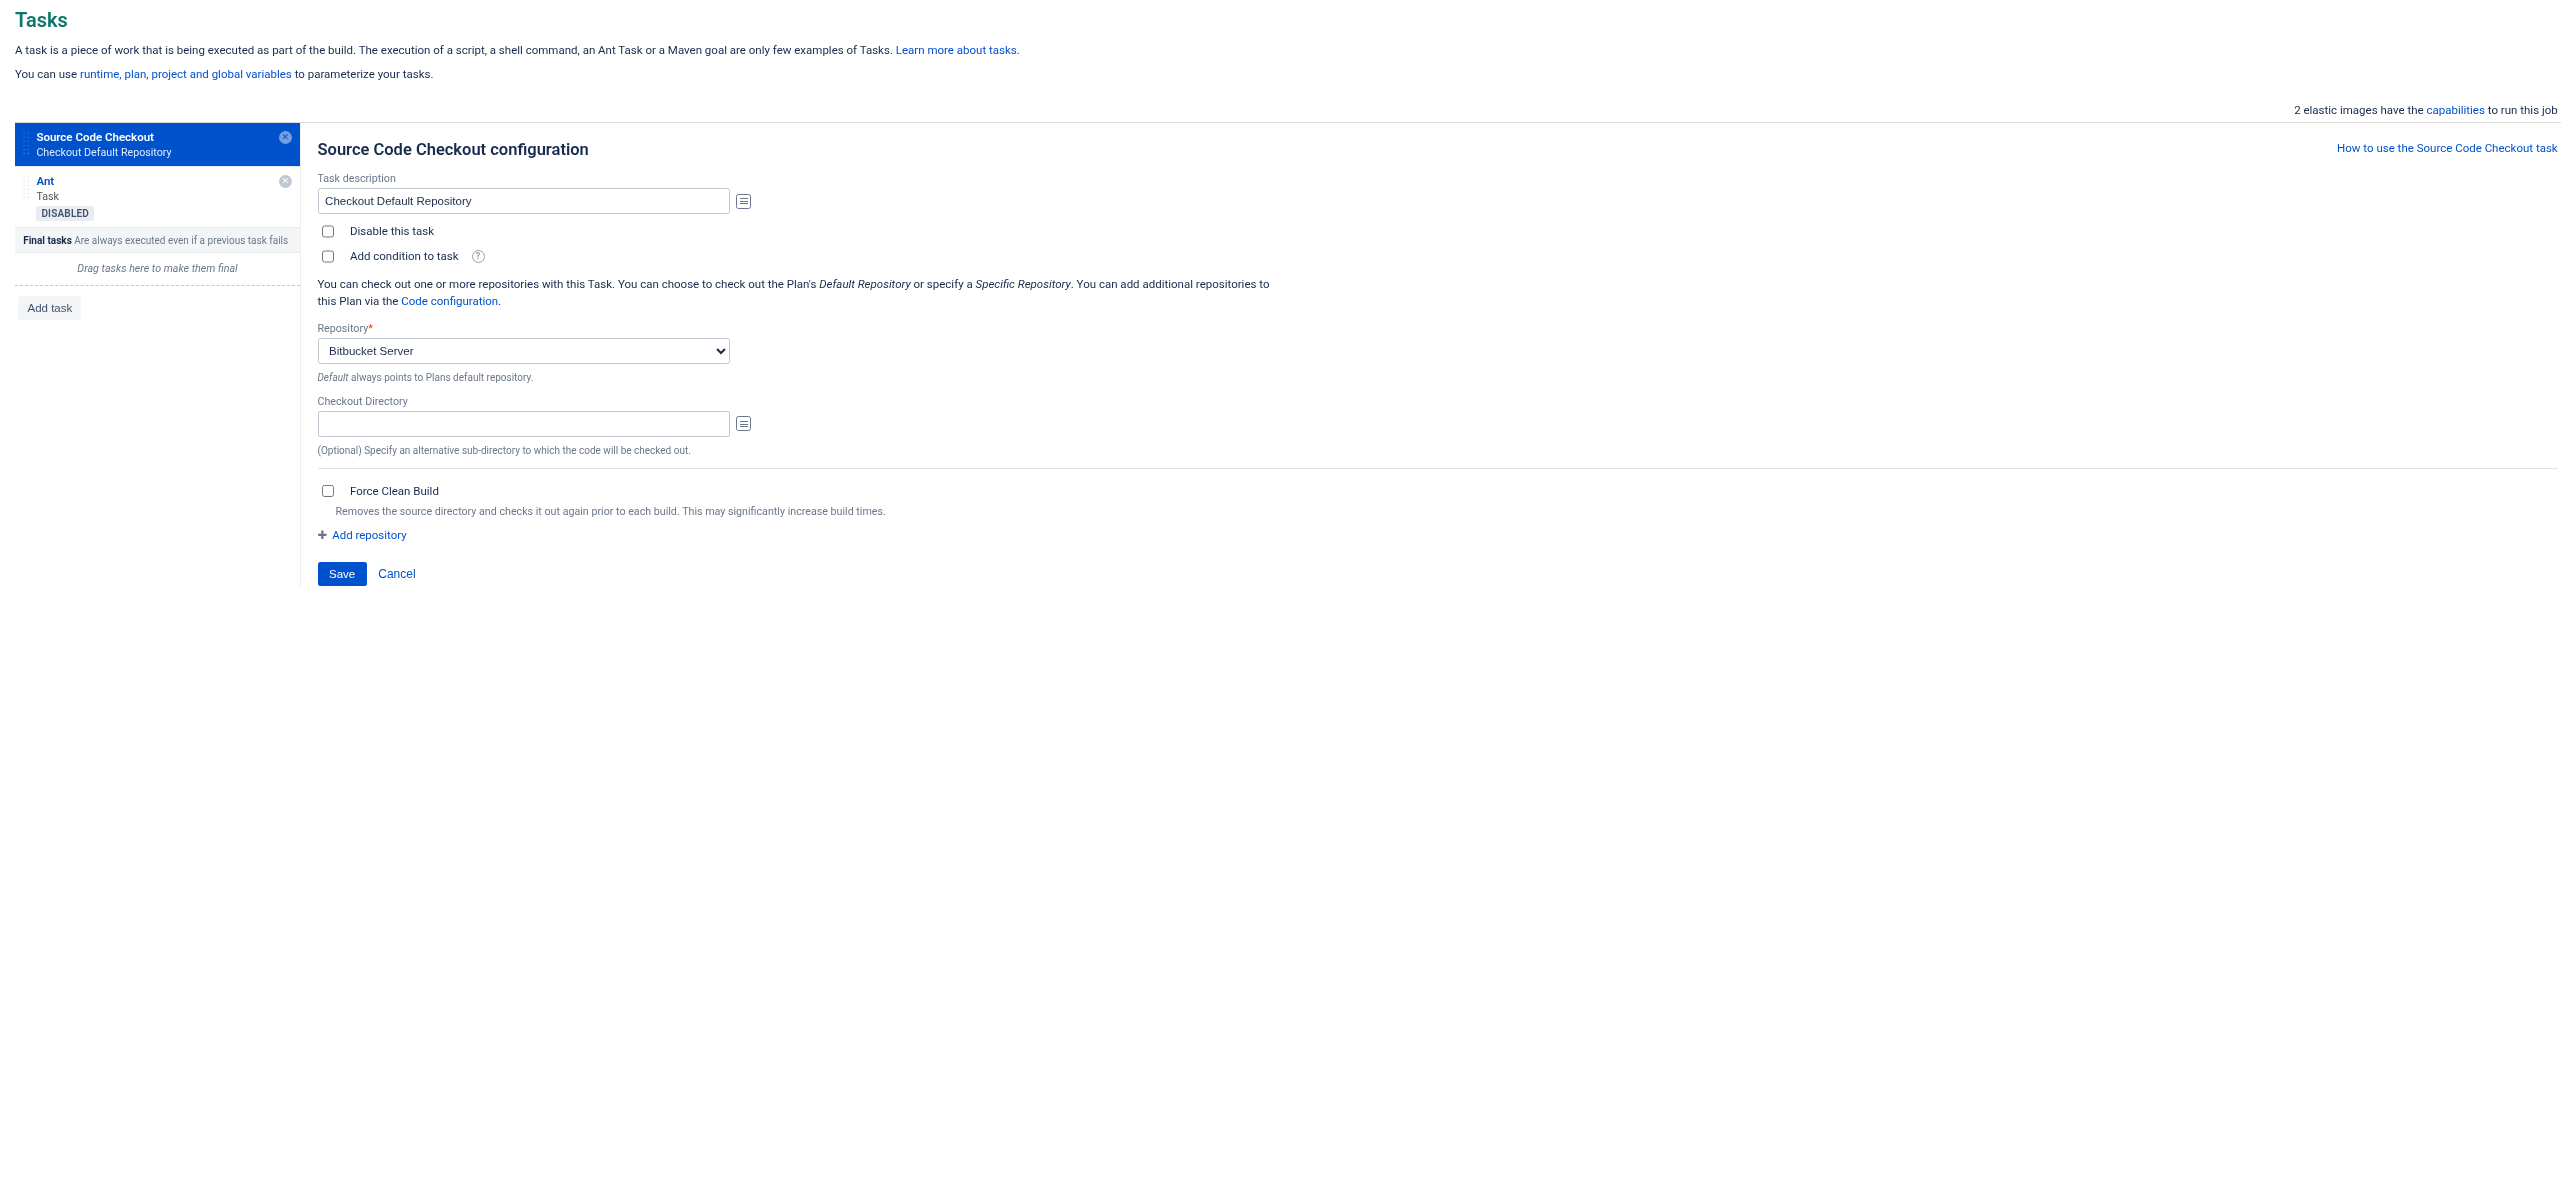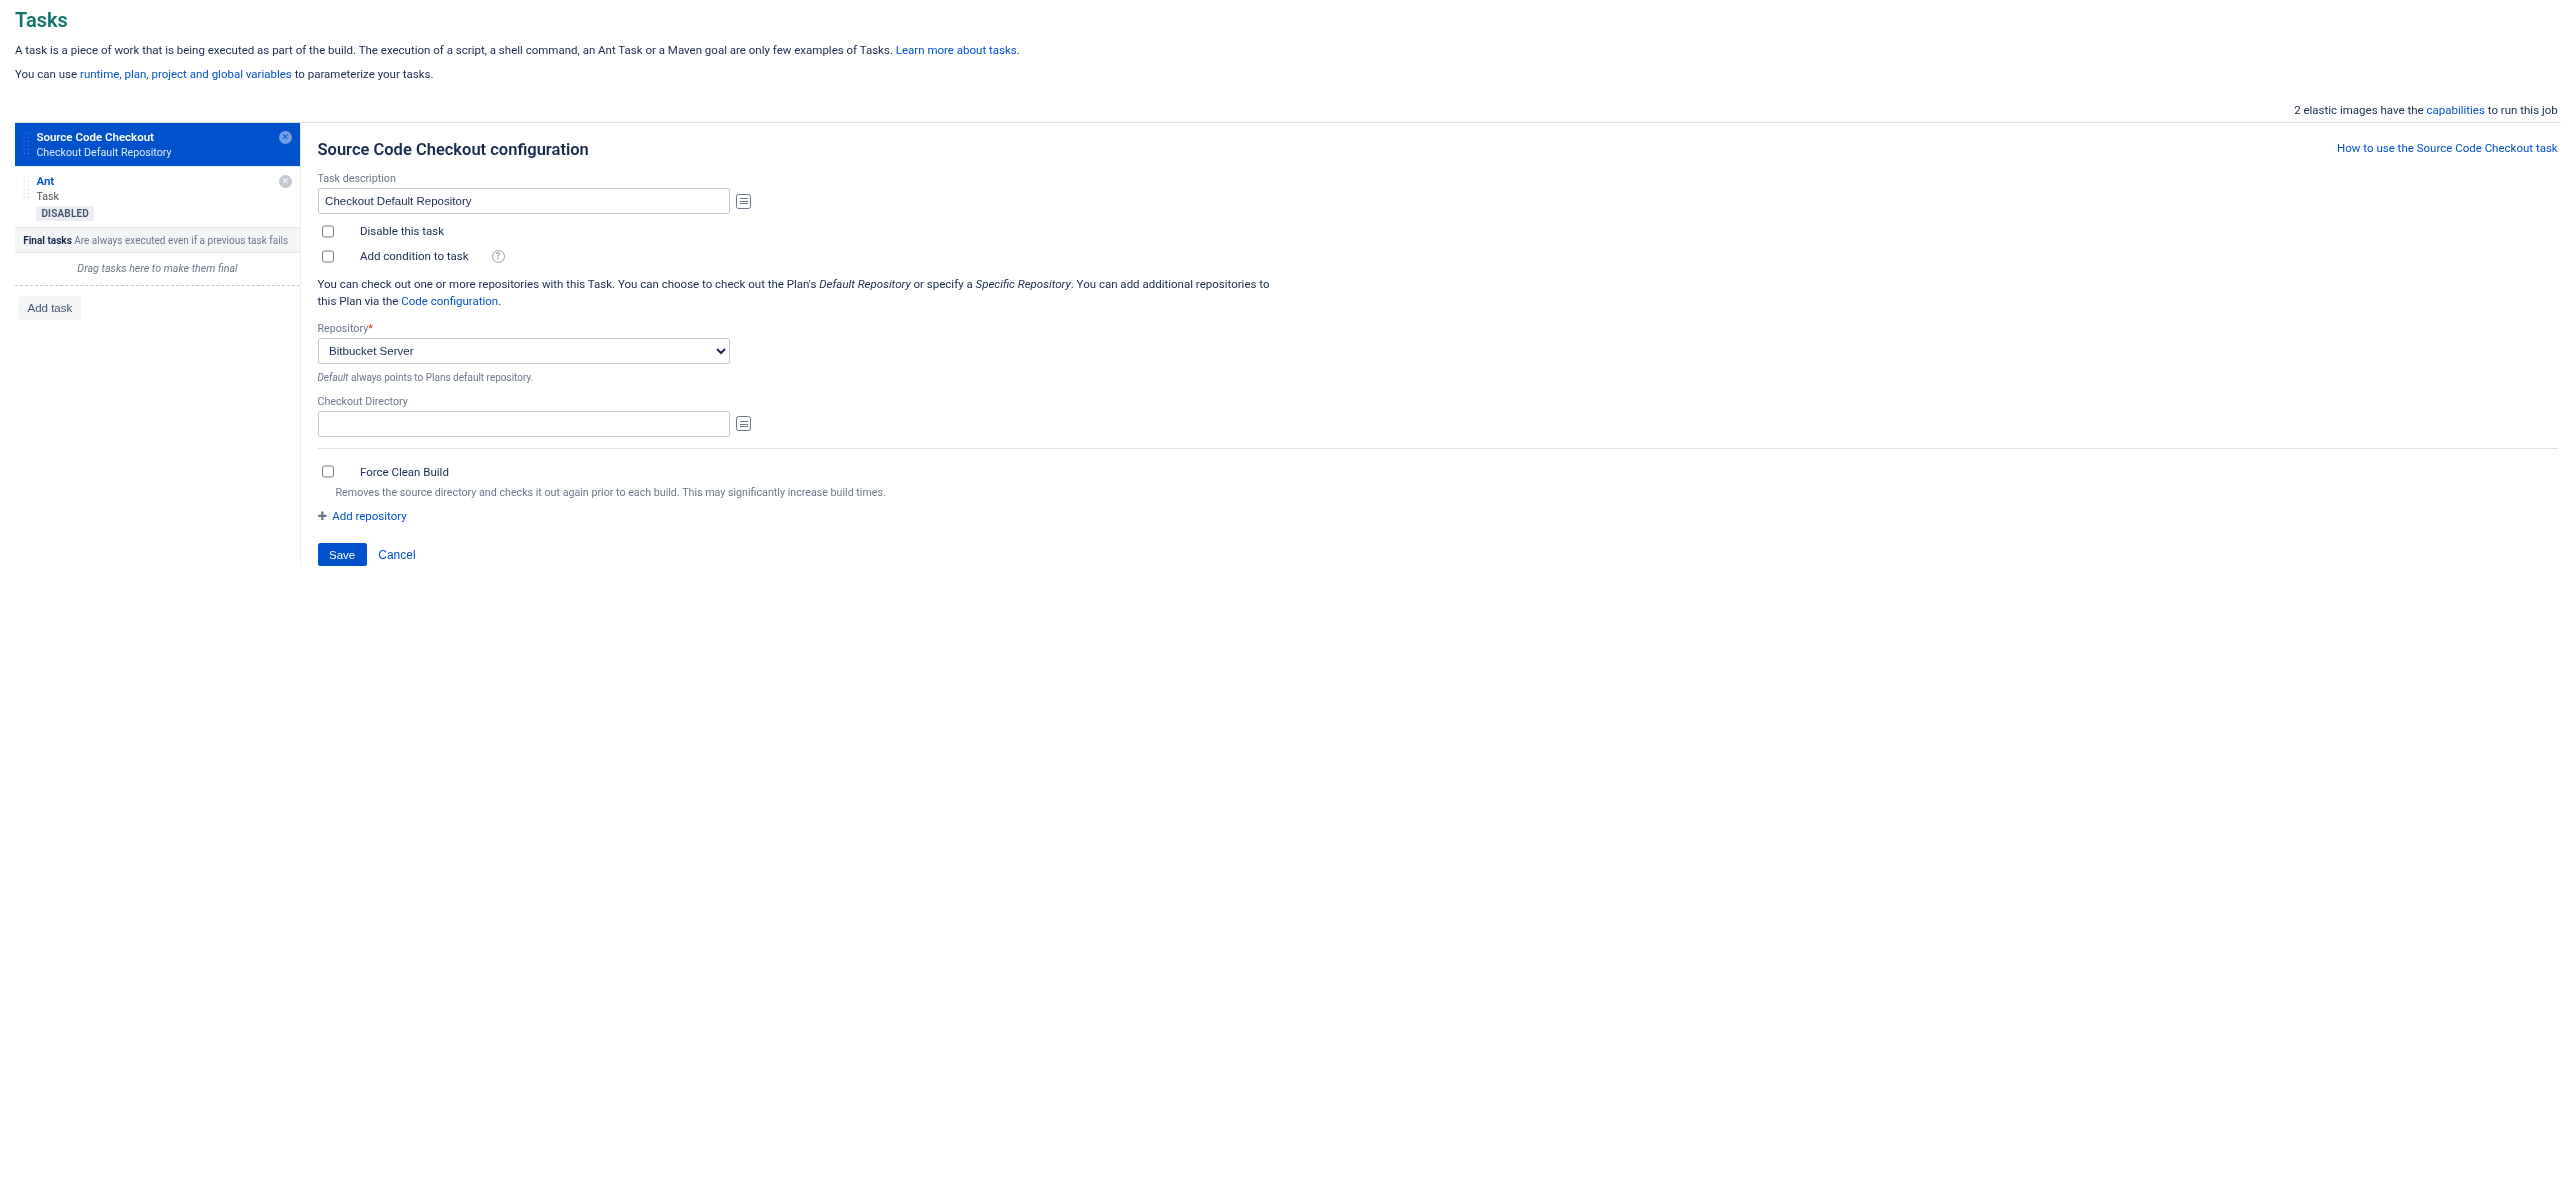--- a/index.html
+++ b/index.html
@@ -79,21 +79,21 @@
     width:412px; height:26px; border:0.8px solid #C1C7D0; border-radius:2.5px;
     padding:3.3px 6.6px; font-size:11.5px; background:#fff; color:#172B4D;
   }
   select.text { appearance:auto; }
   .var-icon {
     width:15px; height:15px; border:0.8px solid #6B778C; border-radius:2.5px;
     display:flex; flex-direction:column; justify-content:center; gap:1.6px; padding:1.6px 2.5px;
     cursor:pointer;
   }
   .var-icon span { height:0.8px; background:#6B778C; display:block;}
-  .check-row { display:flex; align-items:center; gap:23px; margin:6.6px 0; font-size:11.5px;}
+  .check-row { display:flex; align-items:center; gap:13px; margin:6.6px 0; font-size:11.5px;}
   .check-row input[type=checkbox]{ width:12.4px; height:12.4px; accent-color:#0052CC;}
   .help-icon {
     width:13px; height:13px; border-radius:50%; border:0.8px solid #97A0AF;
     display:inline-flex; align-items:center; justify-content:center;
     font-size:9px; color:#97A0AF; font-weight:700; cursor:default;
   }
   .desc-p { margin:10px 0 11.5px 0; line-height:1.5; font-size:11.5px; max-width:957px;}
   em { font-style:italic; }
   .hint { font-size:10px; color:#6B778C; margin-top:1.6px; margin-bottom:11.5px;}
   hr.sep { border:none; border-top:0.8px solid #DFE1E6; margin:11.5px 0 13px 0;}
@@ -205,20 +205,21 @@
 
       <label class="form-label">Checkout Directory</label>
       <div class="field-row">
         <input class="text" type="text" value="" style="">
         <div class="var-icon">
             <span></span>
             <span></span>
             <span></span>
           </div>
       </div>
+      <div class="hint">(Optional) Specify an alternative sub-directory to which the code will be checked out.</div>
 
       <hr class="sep">
 
       <div class="check-row">
         <input type="checkbox" style="">
         <span>Force Clean Build</span>
       </div>
       <div class="force-sub">Removes the source directory and checks it out again prior to each build. This may significantly increase build times.</div>
 
       <div class="add-repo">

